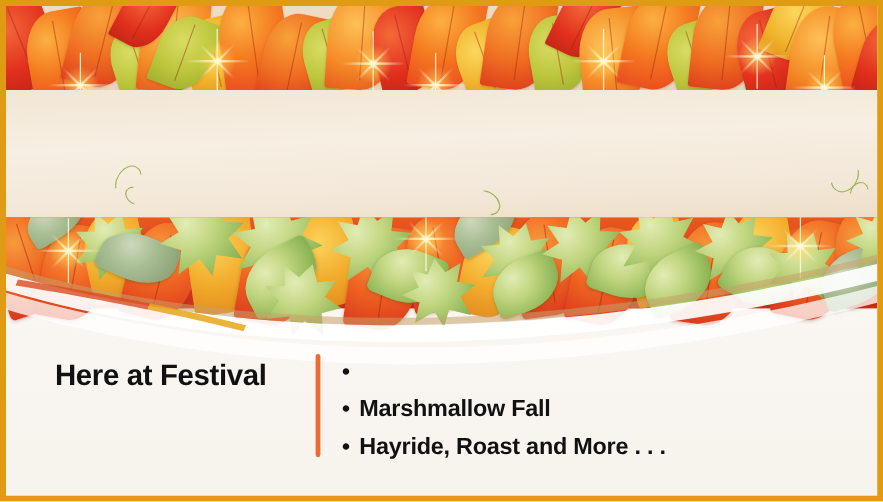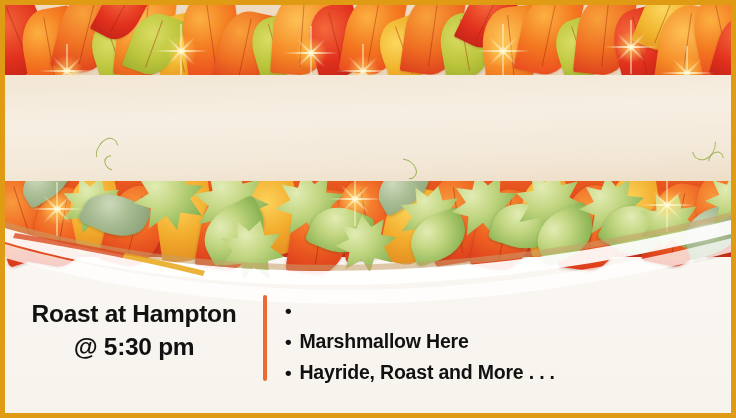--- a/index.html
+++ b/index.html
@@ -299,33 +299,32 @@
       <path d="M-10 86 C 170 140, 430 164, 746 78 L 746 92 C 430 178, 170 154, -10 100 Z" fill="#ffffff" opacity="0.75"></path>
       <path d="M10 78 C 60 86, 90 92, 120 98 L 118 103 C 88 97, 58 91, 8 83 Z" fill="#d94b20" opacity="0.8"></path>
       <path d="M120 98 C 150 104, 175 110, 200 116 L 198 121 C 173 115, 148 109, 118 103 Z" fill="#e8a617" opacity="0.85"></path>
     </svg>
   </div>
 
 
   <div class="content">
 
     <div class="left-col">
-      <div class="line">Roast at Hampton</div>
-      <div class="line">@ 5:30 pm</div>
+      <div class="line">Here at Festival</div>
     </div>
 
     <div class="divider"></div>
 
     <div class="right-col">
       <div class="bullet">
         <span class="dot">•</span>
       </div>
       <div class="bullet">
         <span class="dot">•</span>
-        <span>Marshmallow Here</span>
+        <span>Marshmallow Fall</span>
       </div>
       <div class="bullet">
         <span class="dot">•</span>
         <span>Hayride, Roast and More . . .</span>
       </div>
     </div>
   </div>
 
 </div>
 

